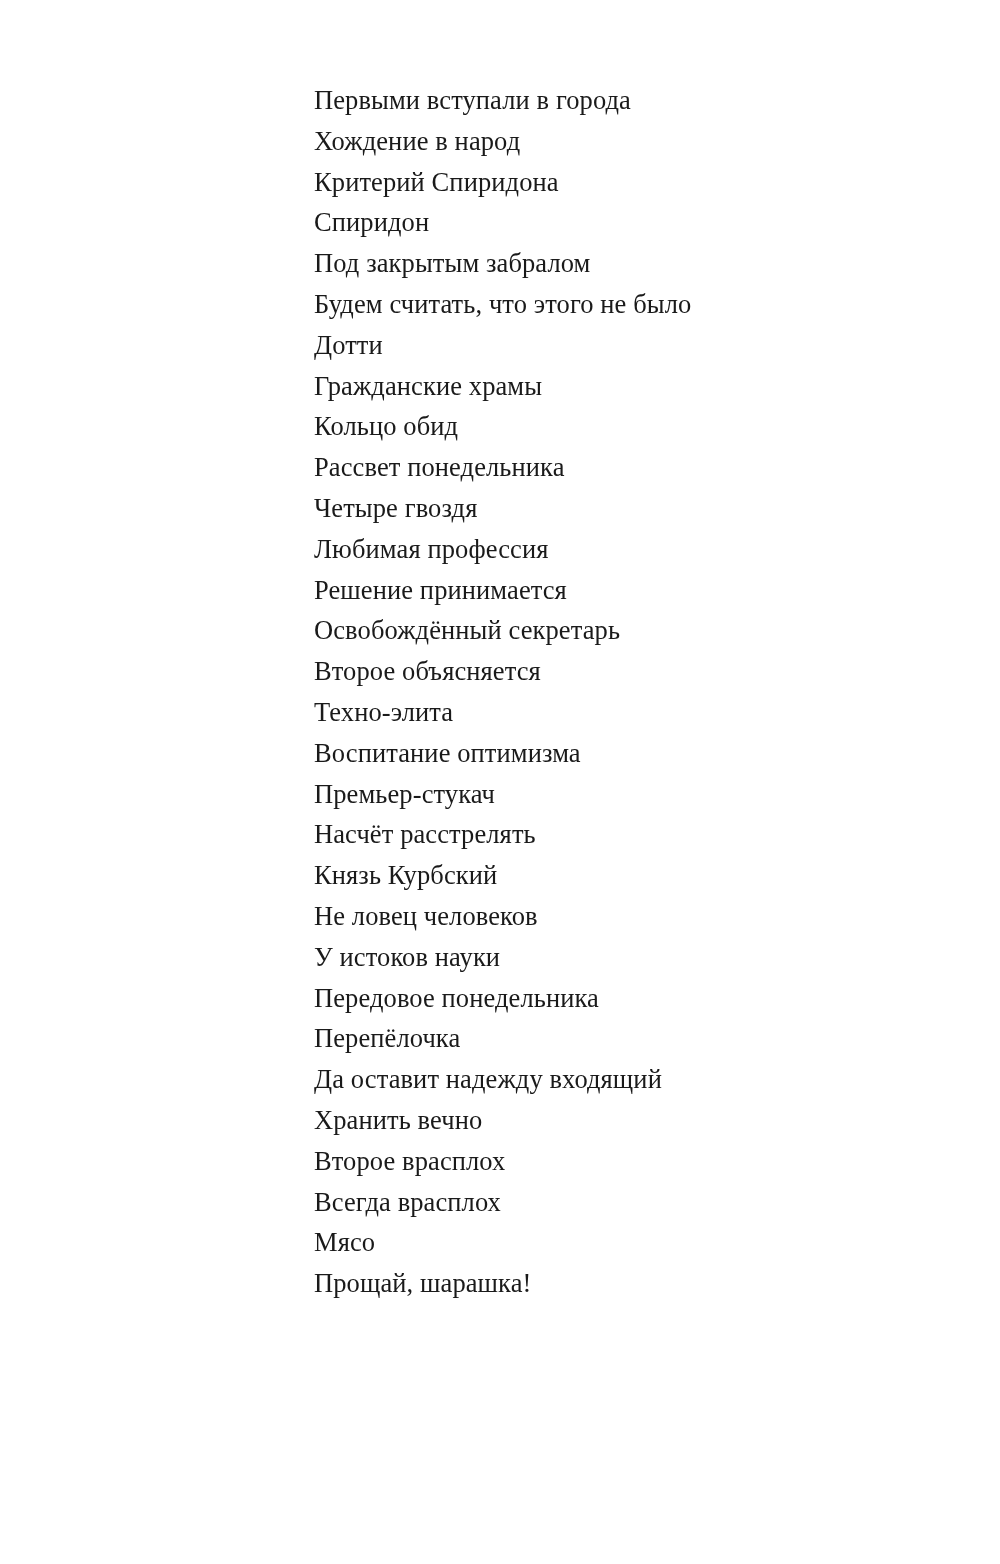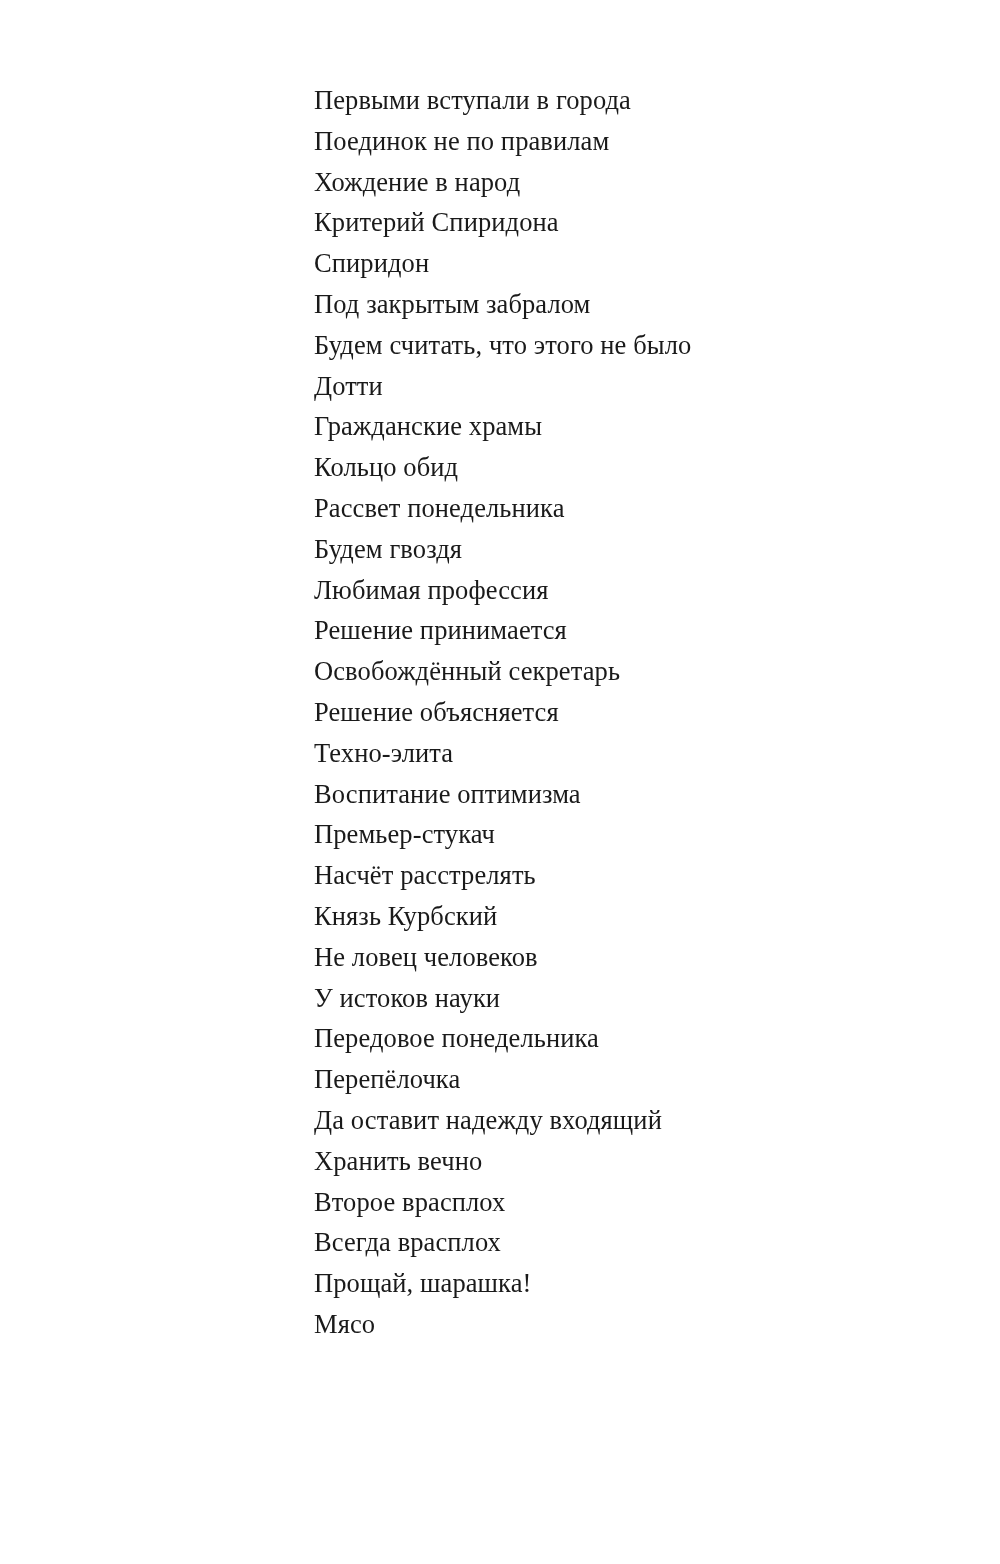--- a/index.html
+++ b/index.html
@@ -37,44 +37,43 @@
       white-space: nowrap;
       letter-spacing: 0.1px;
     }
   </style>
 </head>
 <body>
 
 <div class="page">
   <ul class="toc-list">
     <li class="toc-item">Первыми вступали в города</li>
-    <li class="toc-item">Поединок не по правилам</li>
     <li class="toc-item">Хождение в народ</li>
     <li class="toc-item">Критерий Спиридона</li>
     <li class="toc-item">Спиридон</li>
     <li class="toc-item">Под закрытым забралом</li>
     <li class="toc-item">Будем считать, что этого не было</li>
     <li class="toc-item">Дотти</li>
     <li class="toc-item">Гражданские храмы</li>
     <li class="toc-item">Кольцо обид</li>
     <li class="toc-item">Рассвет понедельника</li>
-    <li class="toc-item">Будем гвоздя</li>
+    <li class="toc-item">Четыре гвоздя</li>
     <li class="toc-item">Любимая профессия</li>
     <li class="toc-item">Решение принимается</li>
     <li class="toc-item">Освобождённый секретарь</li>
-    <li class="toc-item">Решение объясняется</li>
+    <li class="toc-item">Второе объясняется</li>
     <li class="toc-item">Техно-элита</li>
     <li class="toc-item">Воспитание оптимизма</li>
     <li class="toc-item">Премьер-стукач</li>
     <li class="toc-item">Насчёт расстрелять</li>
     <li class="toc-item">Князь Курбский</li>
     <li class="toc-item">Не ловец человеков</li>
     <li class="toc-item">У истоков науки</li>
     <li class="toc-item">Передовое понедельника</li>
     <li class="toc-item">Перепёлочка</li>
     <li class="toc-item">Да оставит надежду входящий</li>
     <li class="toc-item">Хранить вечно</li>
     <li class="toc-item">Второе врасплох</li>
     <li class="toc-item">Всегда врасплох</li>
+    <li class="toc-item">Мясо</li>
     <li class="toc-item">Прощай, шарашка!</li>
-    <li class="toc-item">Мясо</li>
   </ul>
 </div>
 
 </body></html>

